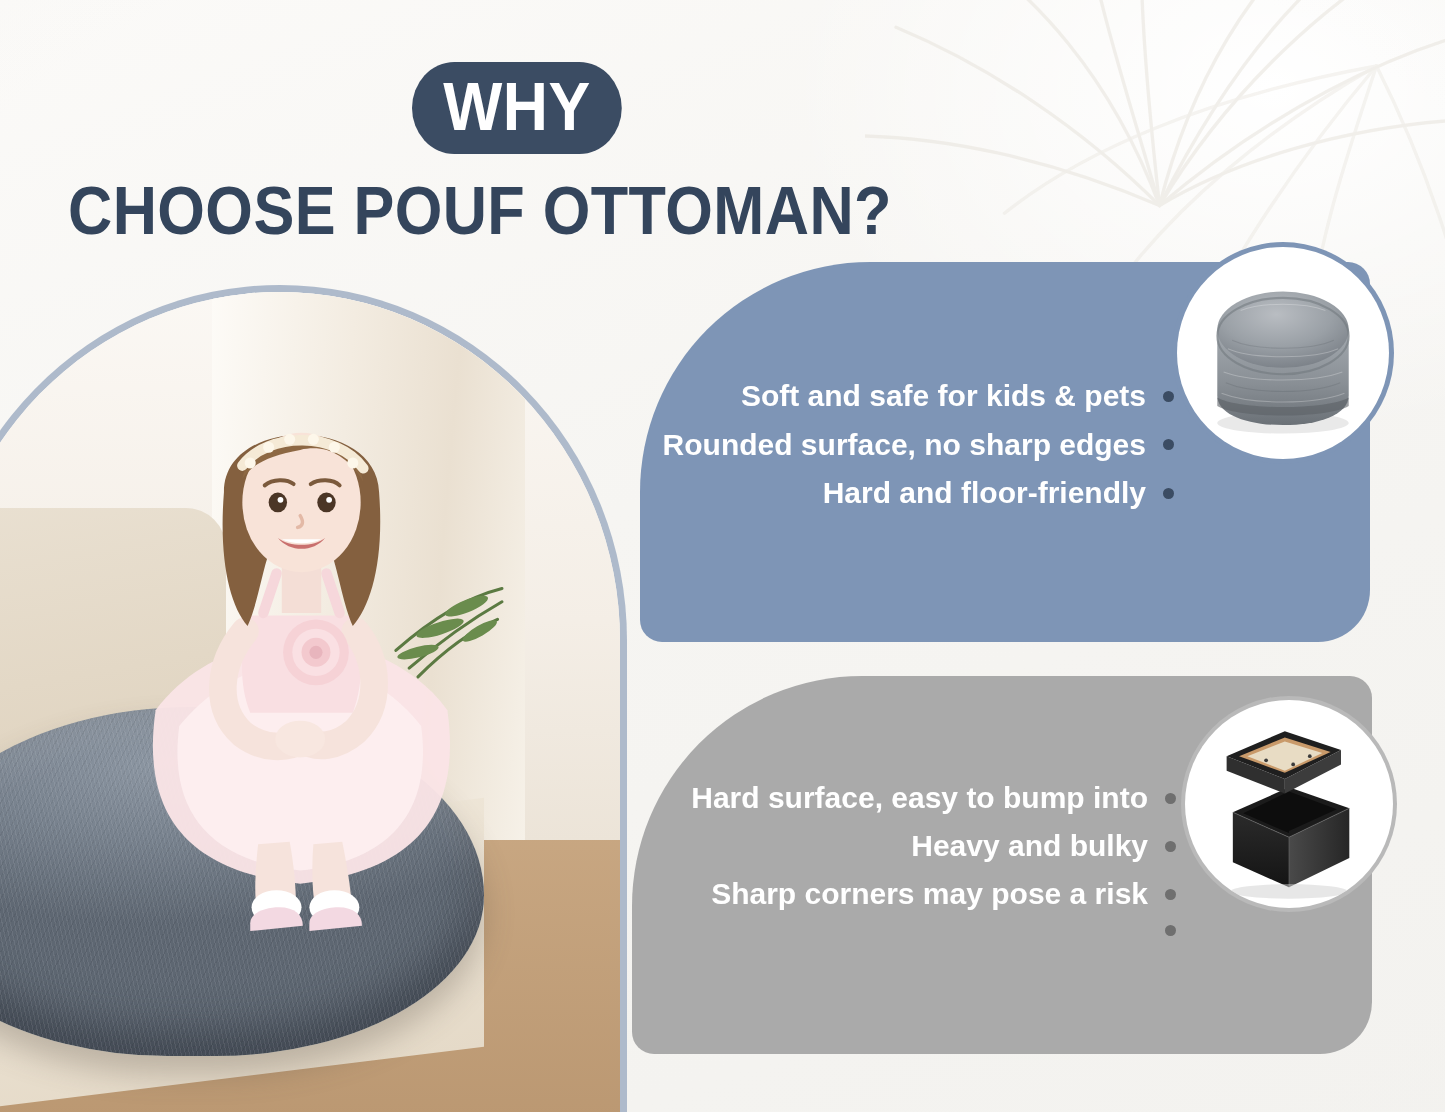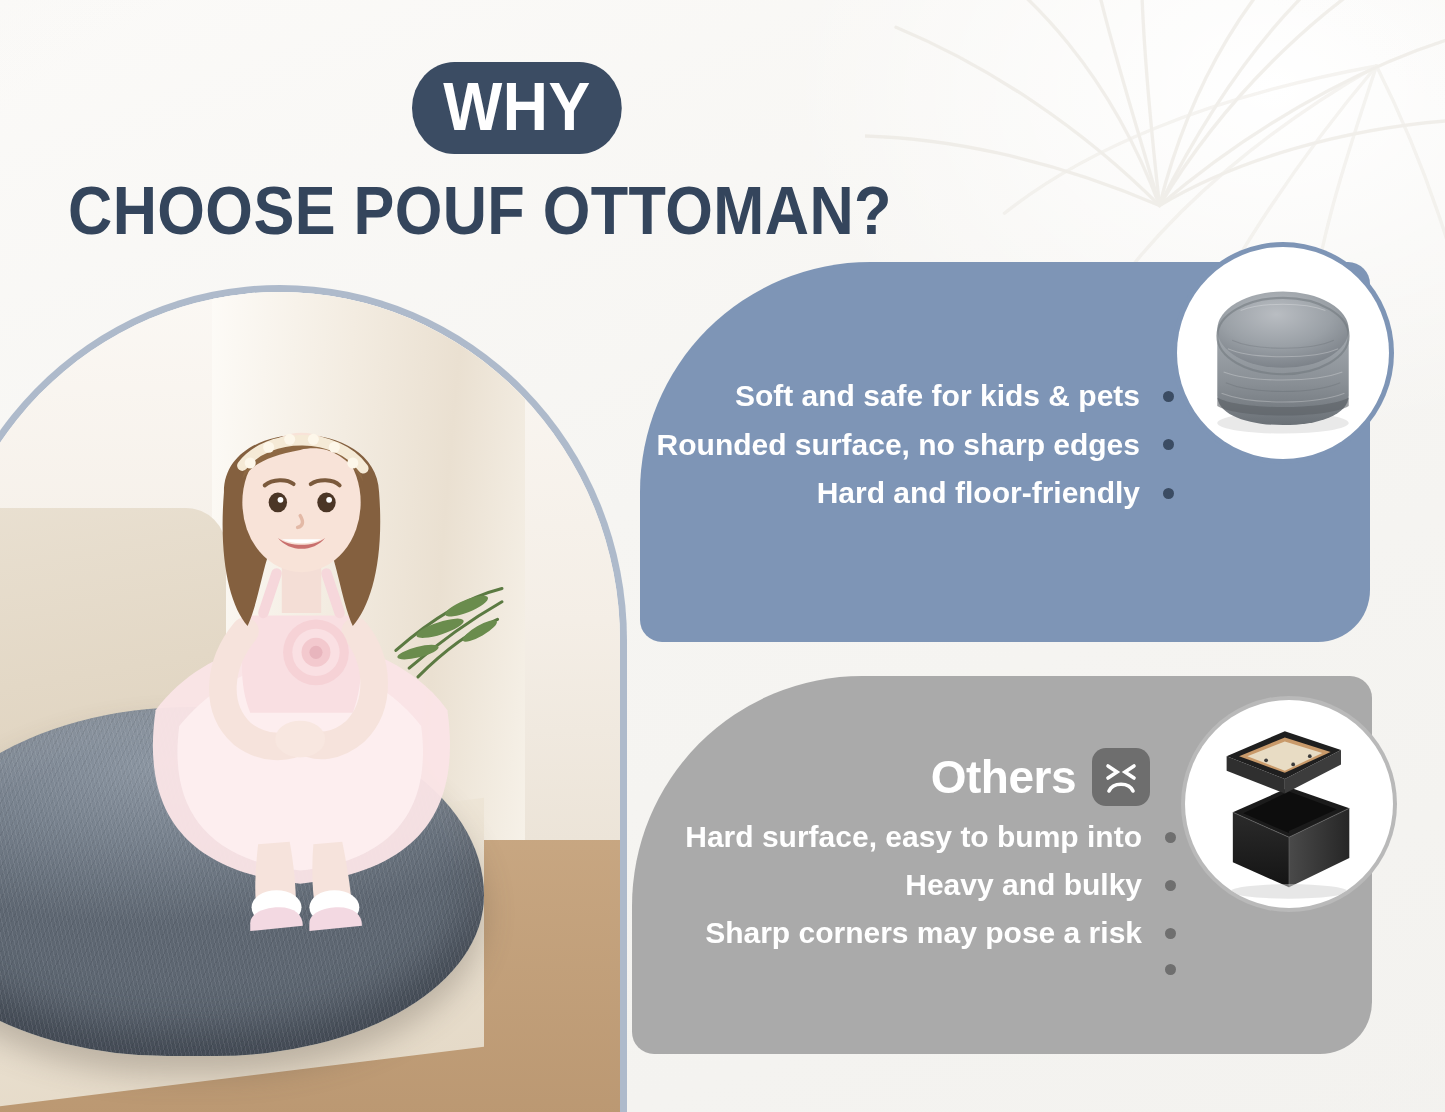--- a/index.html
+++ b/index.html
@@ -211,21 +211,21 @@
   }
   #ours-emoji { background: #57c8f2; }
   #others-emoji { background: #6e6e6e; }
   .emoji-box svg { width: 44px; height: 44px; display: block; }
 
   .bullet-list { list-style: none; padding: 0 0 0 0; }
   .bullet-item {
     display: flex;
     align-items: center;
     justify-content: flex-end;
-    gap: 23px;
+    gap: 17px;
     padding-right: 196px;
   }
   #ours-panel .bullet-item { margin-bottom: 14px; }
   #others-panel .bullet-item { margin-bottom: 13px; }
   .bullet-text {
     color: #ffffff;
     font-size: 30px;
     font-weight: 700;
     line-height: 1.16;
     white-space: nowrap;
@@ -444,32 +444,20 @@
     </g>
     <g opacity="0.2" stroke="#4e545a" stroke-width="1" fill="none">
       <path d="M52,88 C74,98 126,98 148,88"></path>
       <path d="M46,128 C72,139 128,139 154,128"></path>
     </g>
     <path d="M38,150 C58,162 142,162 162,150 L162,142 C142,154 58,154 38,142 Z" fill="#5b6166" opacity="0.6"></path>
   </svg>
 </div>
 
 <div class="panel" id="others-panel">
-  <div class="panel-head">
-    <span class="panel-title">Others</span>
-    <span class="emoji-box" id="others-emoji">
-      <svg viewBox="0 0 44 44" xmlns="http://www.w3.org/2000/svg">
-        <g stroke="#ffffff" stroke-width="3.6" stroke-linecap="round" fill="none">
-          <path d="M9,11 L18,17 L9,23"></path>
-          <path d="M35,11 L26,17 L35,23"></path>
-          <path d="M10,36 C14,27 30,27 34,36"></path>
-        </g>
-      </svg>
-    </span>
-  </div>
   <ul class="bullet-list">
     <li class="bullet-item">
       <span class="bullet-text">Hard surface, easy to bump into</span>
       <span class="bullet-dot"></span>
     </li>
     <li class="bullet-item">
       <span class="bullet-text">Heavy and bulky</span>
       <span class="bullet-dot"></span>
     </li>
     <li class="bullet-item">

